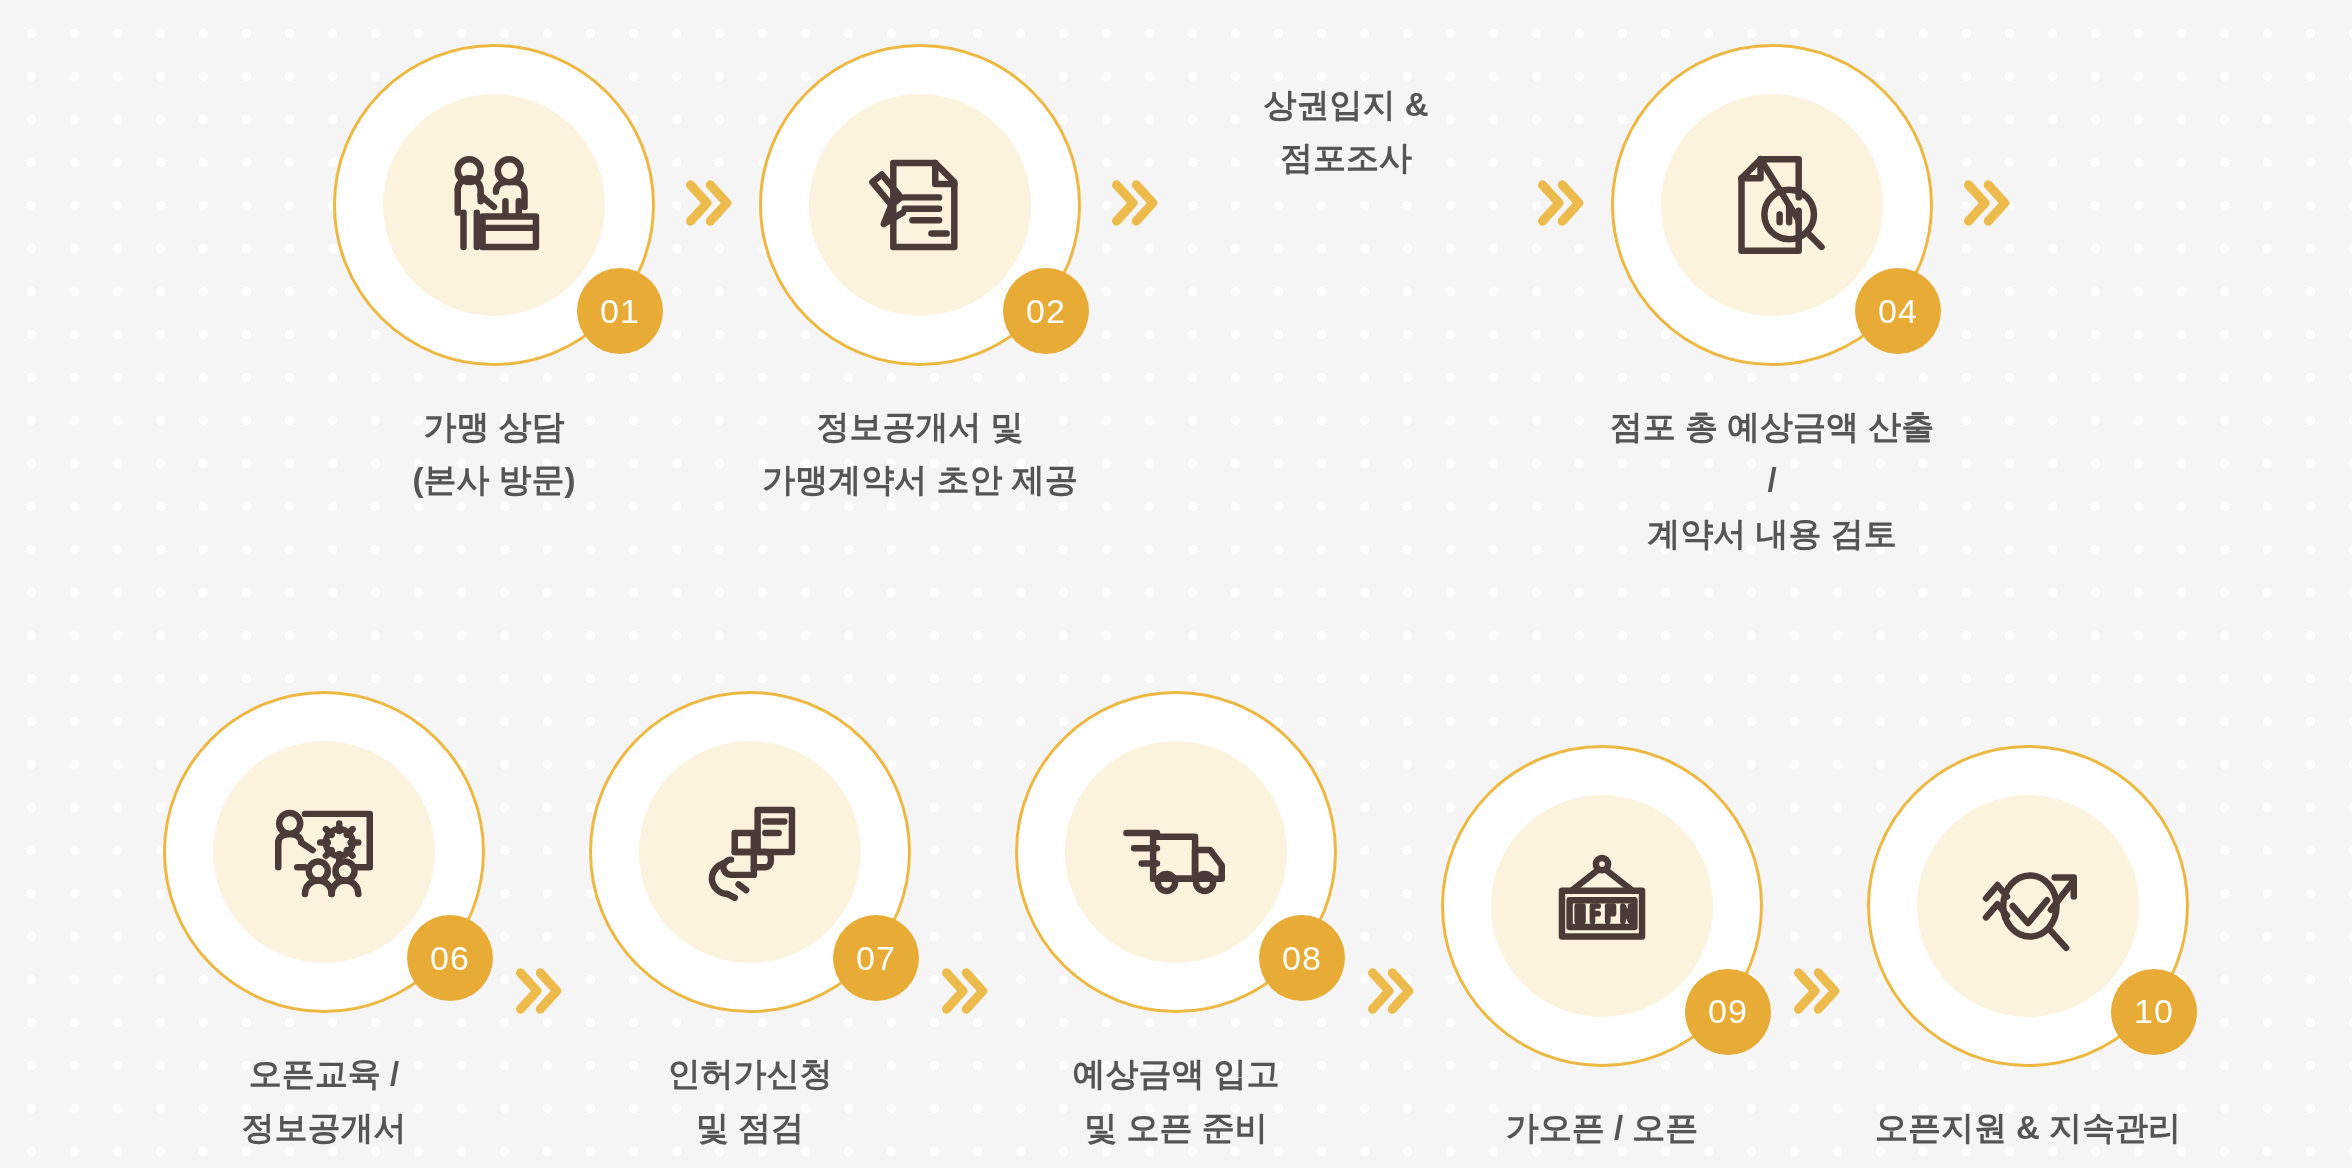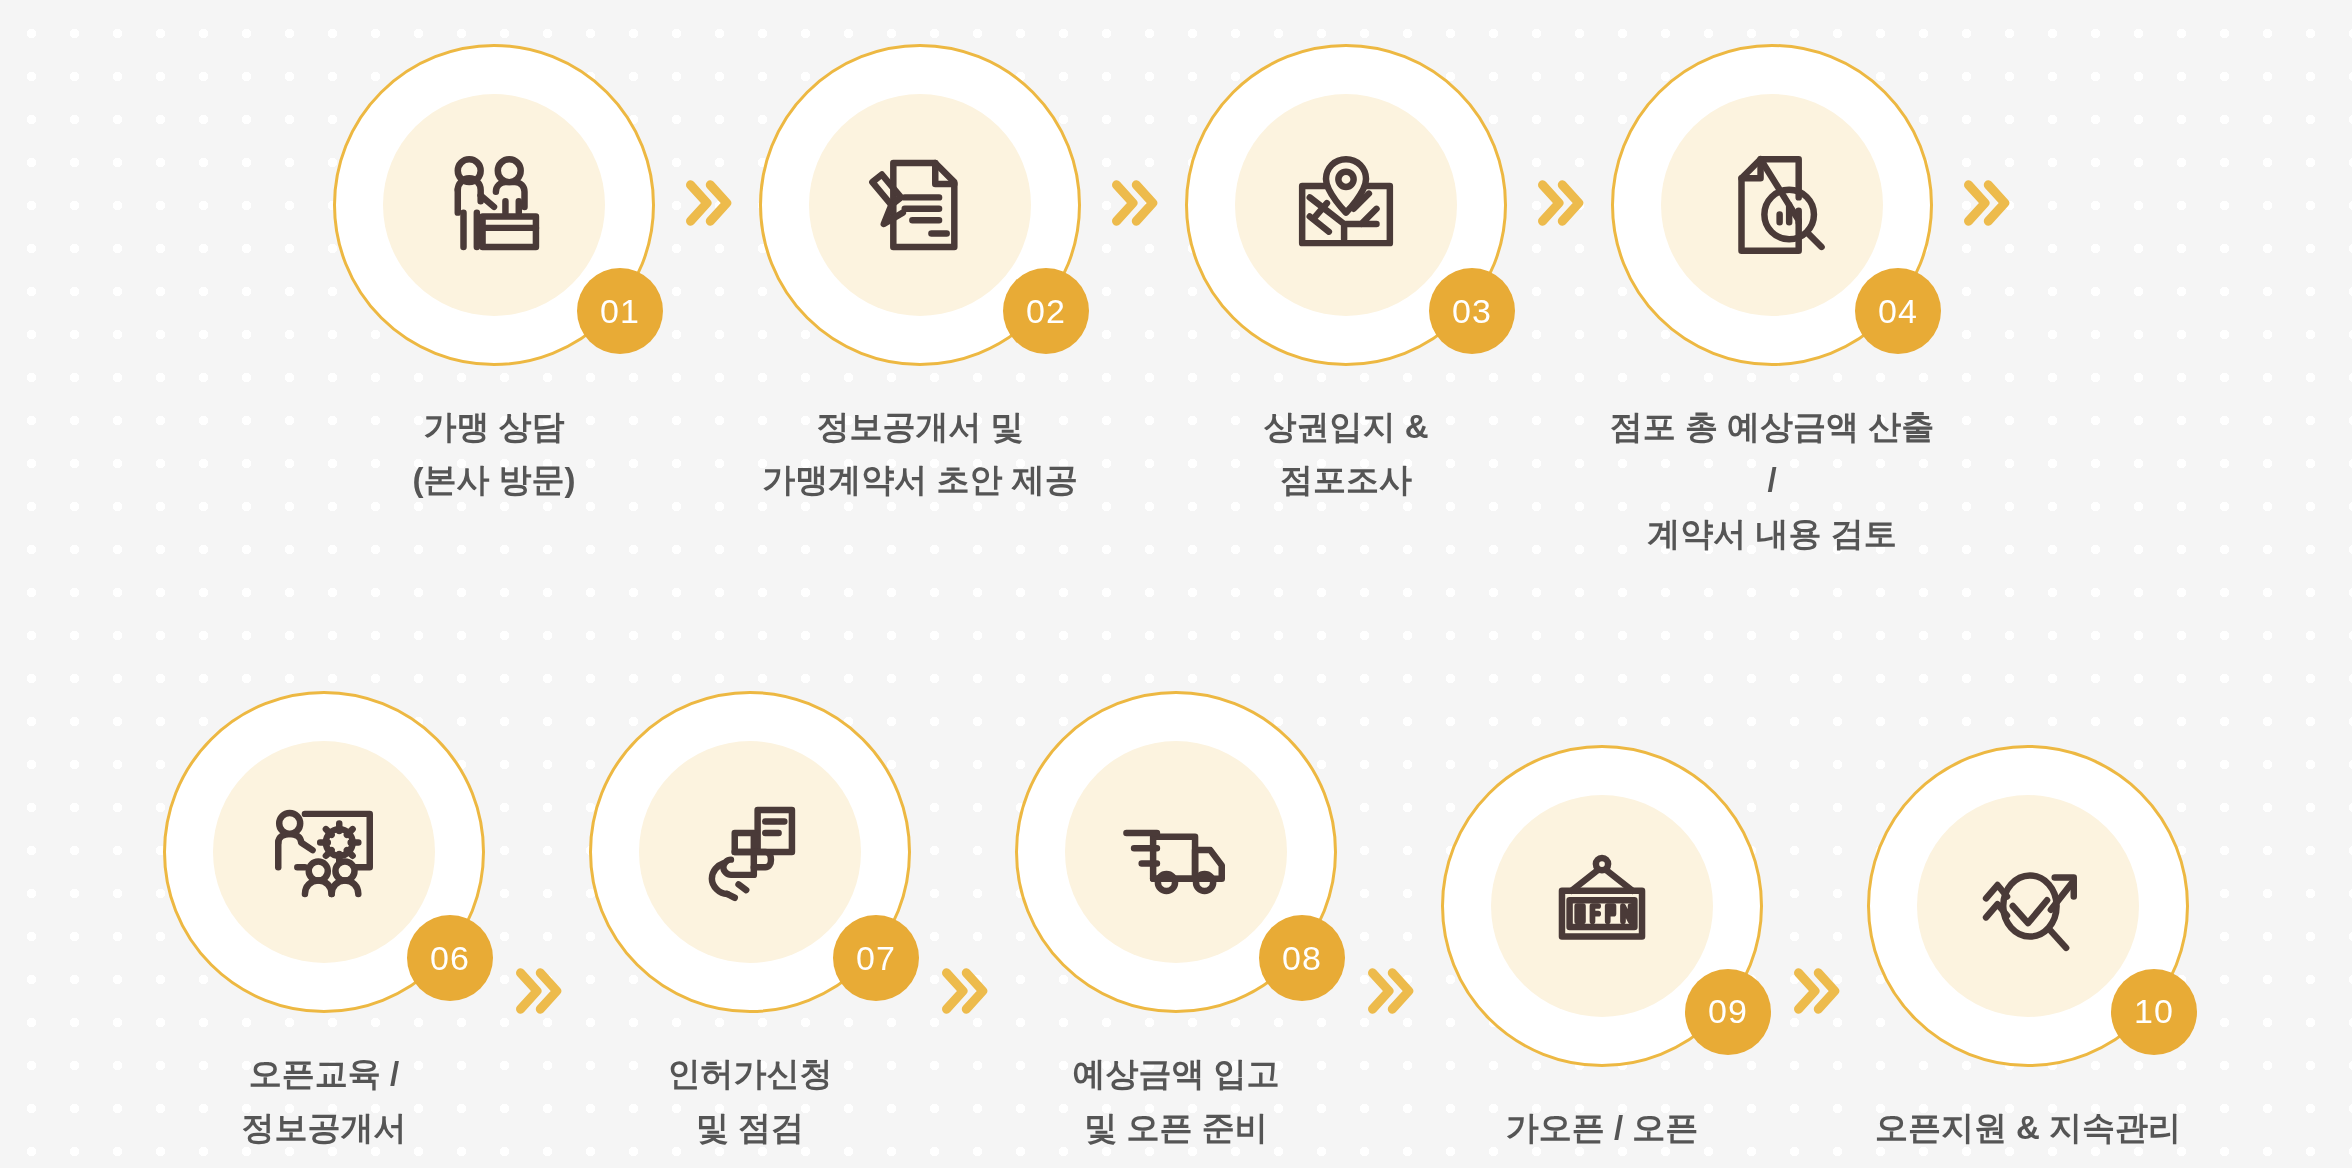--- a/index.html
+++ b/index.html
@@ -188,33 +188,20 @@
     </div>
 
     <div class="arrow">
       <svg viewBox="0 0 30 34" fill="none" stroke="#edbb4c" stroke-width="5.5" stroke-linecap="round" stroke-linejoin="round">
         <path d="M5 6 L15 17 L5 28"></path>
         <path d="M17 6 L27 17 L17 28"></path>
       </svg>
     </div>
 
     <div class="step">
-      <div class="disc-wrap">
-        <div class="ring"></div>
-        <div class="inner-disc"></div>
-        <div class="icon-holder">
-          <svg viewBox="0 0 64 64" fill="none" stroke="#4a3a38" stroke-width="3.4" stroke-linecap="round" stroke-linejoin="round">
-            <path d="M9 22h13M42 22h13v30H9V22"></path>
-            <path d="M32 8c-6 0-10.5 4.6-10.5 10.4 0 7 10.5 17.6 10.5 17.6s10.5-10.6 10.5-17.6C42.5 12.6 38 8 32 8z"></path>
-            <circle cx="32" cy="18.5" r="4"></circle>
-            <path d="M13 28l18 14M13 38l10 8M22 31l-6 7M32 42h16M44 26l-8 8M48 34l-8 8M31 42v8"></path>
-          </svg>
-        </div>
-        <div class="badge">03</div>
-      </div>
       <div class="caption">상권입지 &amp;
 점포조사</div>
     </div>
 
     <div class="arrow">
       <svg viewBox="0 0 30 34" fill="none" stroke="#edbb4c" stroke-width="5.5" stroke-linecap="round" stroke-linejoin="round">
         <path d="M5 6 L15 17 L5 28"></path>
         <path d="M17 6 L27 17 L17 28"></path>
       </svg>
     </div>

